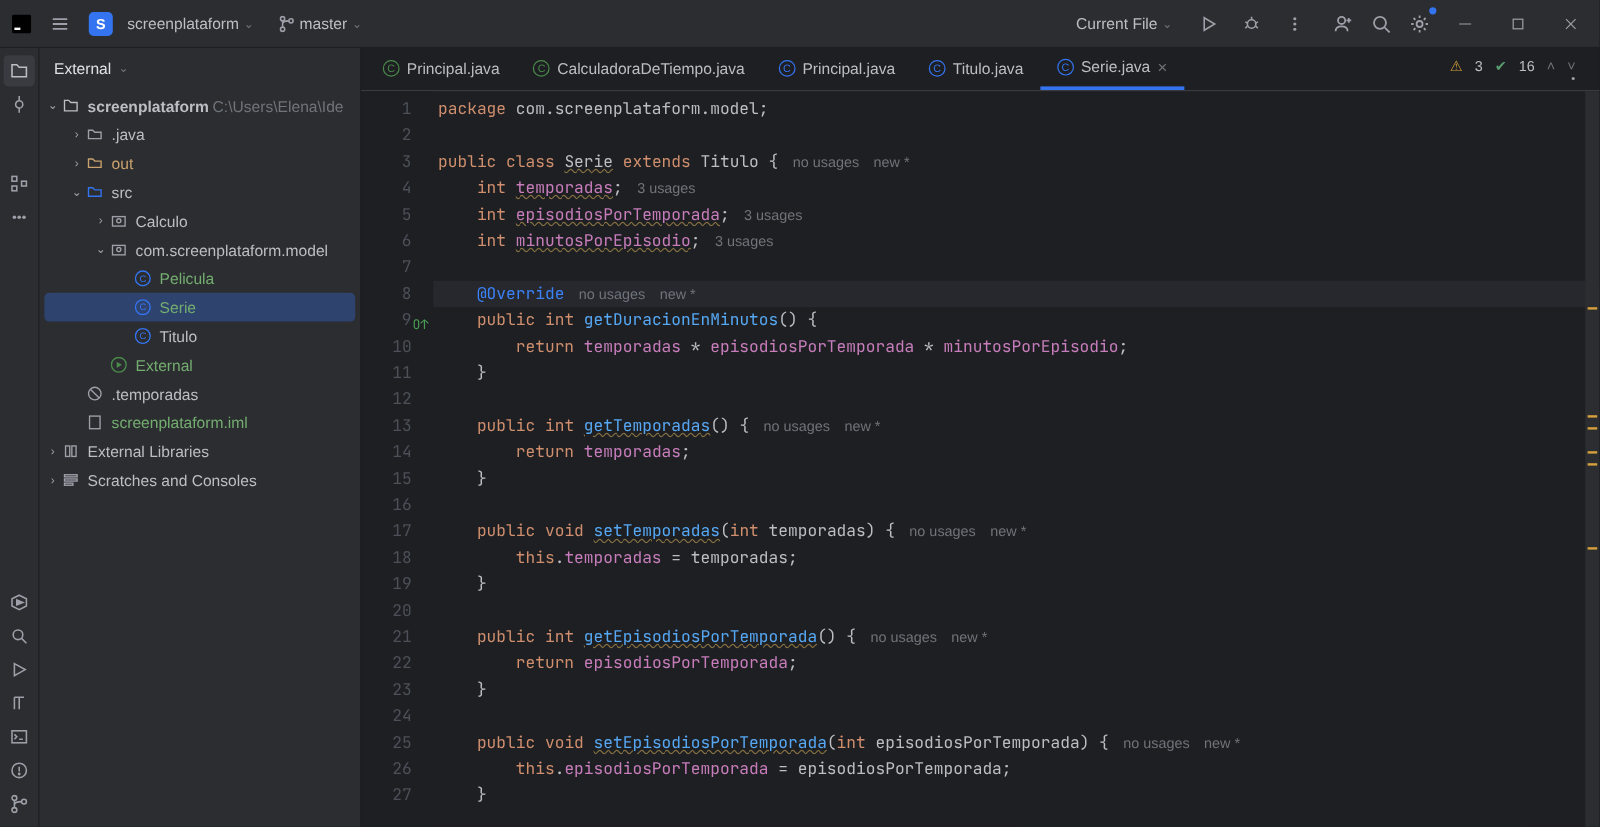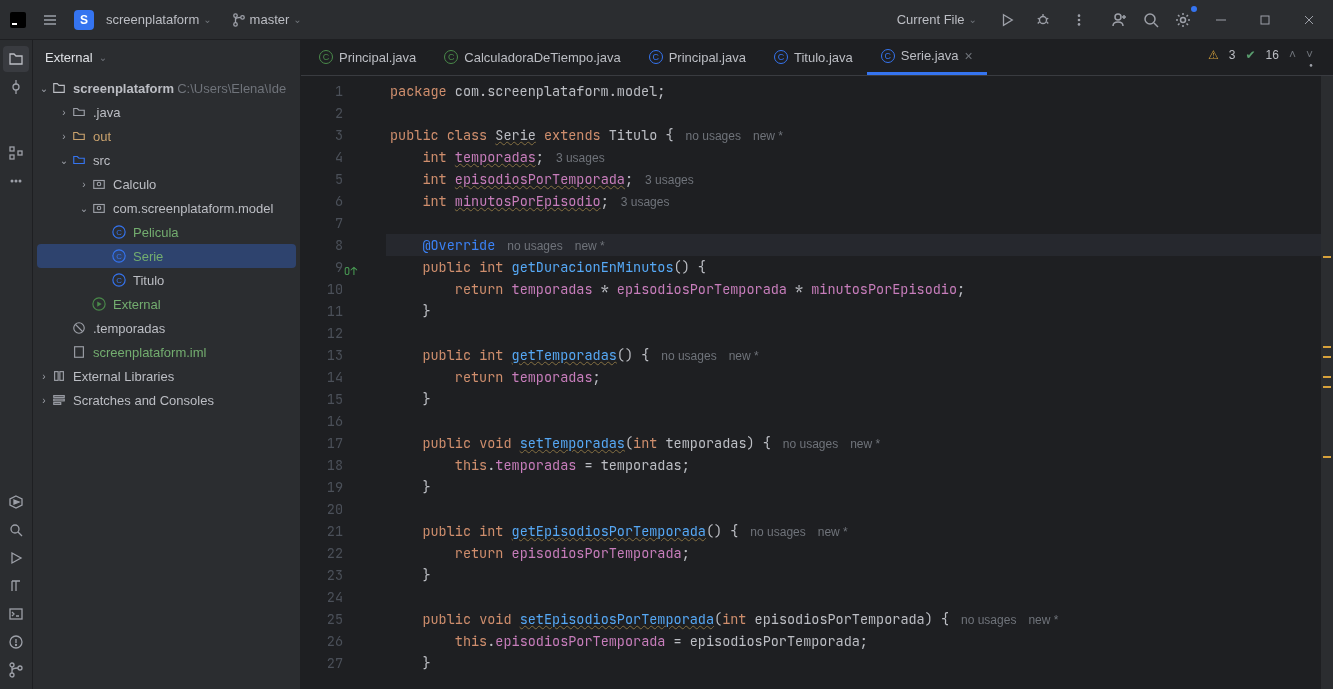--- a/index.html
+++ b/index.html
@@ -112,21 +112,21 @@
   width: 60px; background: #1e1f22;
   text-align: right; padding-right: 18px;
   color: #4b5059; user-select: none;
   padding-top: 4px;
 }
 .gutter-line { height: 22px; line-height: 22px; position: relative; }
 .gutter-mark {
   position: absolute; right: -14px; top: 4px;
   color: #499c54; font-size: 11px;
 }
-.code { flex: 1; padding-top: 4px; position: relative; margin-left: 25px; }
+.code { flex: 1; padding-top: 4px; position: relative; }
 .code-line {
   height: 22px; line-height: 22px; white-space: pre;
   padding-left: 4px;
 }
 .code-line.hl { background: #26282e; }
 .kw { color: #cf8e6d; }
 .cls { color: #bcbec4; }
 .ann { color: #3b82f6; }
 .mtd { color: #56a8f5; }
 .fld { color: #c77dbb; }

